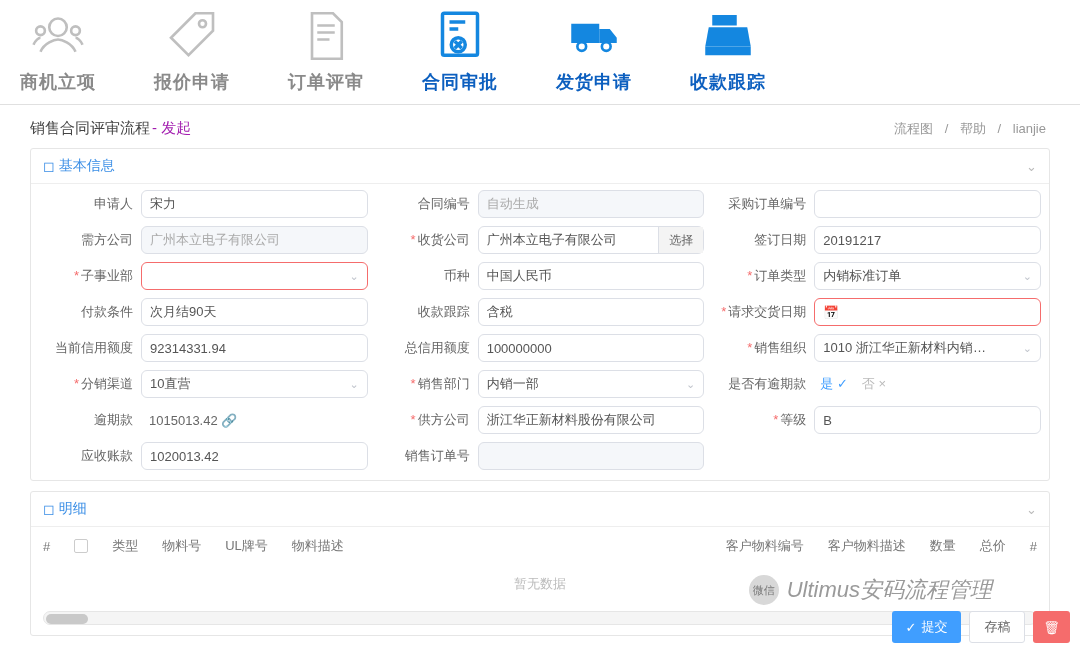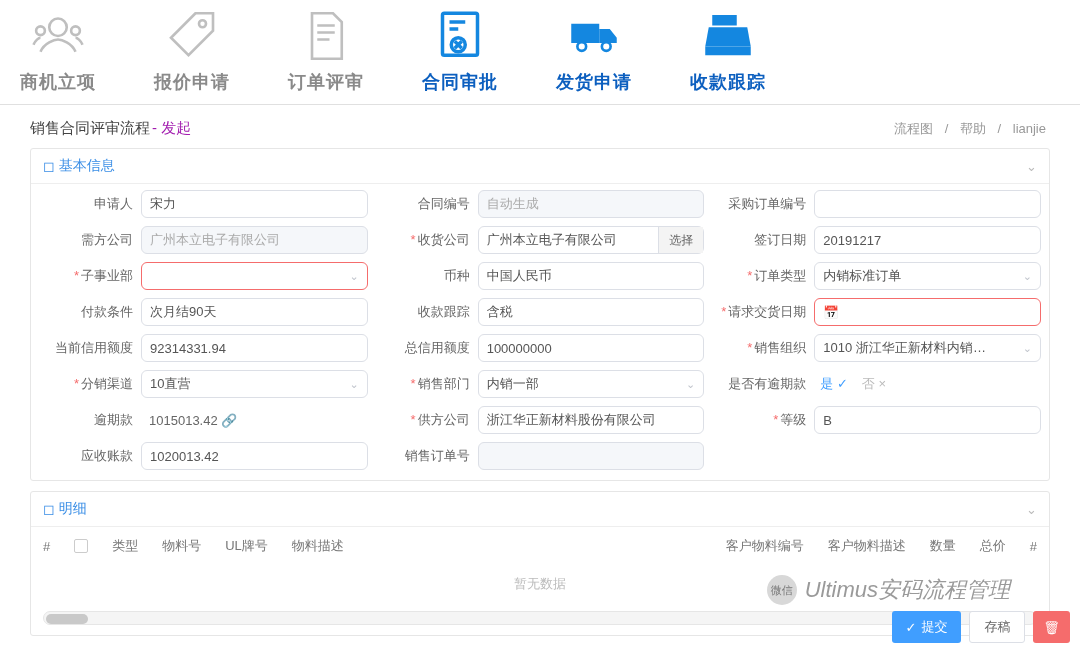--- a/index.html
+++ b/index.html
@@ -39,21 +39,21 @@
 .dthead .cb{width:14px;height:14px;border:1px solid #ccc;border-radius:2px}
 .dthead .sp{flex:1}
 .nodata{text-align:center;color:#bbb;padding:14px 0;font-size:13px}
 .hscroll{height:14px;background:#f5f5f5;border:1px solid #e6e6e6;border-radius:7px;position:relative;margin-top:4px}
 .hscroll .thumb{position:absolute;left:2px;top:2px;height:10px;width:42px;background:#c9c9c9;border-radius:5px}
 .footer{position:absolute;bottom:6px;right:10px;display:flex;gap:8px}
 .fbtn{height:32px;padding:0 14px;display:flex;align-items:center;gap:5px;border-radius:3px;font-size:13px;cursor:pointer}
 .fbtn.primary{background:#409eff;color:#fff}
 .fbtn.plain{background:#fff;border:1px solid #dcdfe6;color:#666}
 .fbtn.danger{background:#f56c6c;color:#fff;padding:0 10px}
-.watermark{position:absolute;right:70px;bottom:44px;display:flex;align-items:center;gap:8px;color:#9a9a9a;font-size:22px;font-style:italic;pointer-events:none}
+.watermark{position:absolute;right:88px;bottom:44px;display:flex;align-items:center;gap:8px;color:#9a9a9a;font-size:22px;font-style:italic;pointer-events:none}
 .watermark .circ{width:30px;height:30px;border-radius:50%;background:#d8d8d8;display:flex;align-items:center;justify-content:center;font-style:normal;font-size:11px;color:#777}
 </style>
 </head>
 <body>
 
 <div class="topbar">
   <div class="topitem">
     <svg viewBox="0 0 64 64">
         <g fill="none" stroke="#bfbfbf" stroke-width="3">
           <circle cx="32" cy="22" r="10"></circle>

